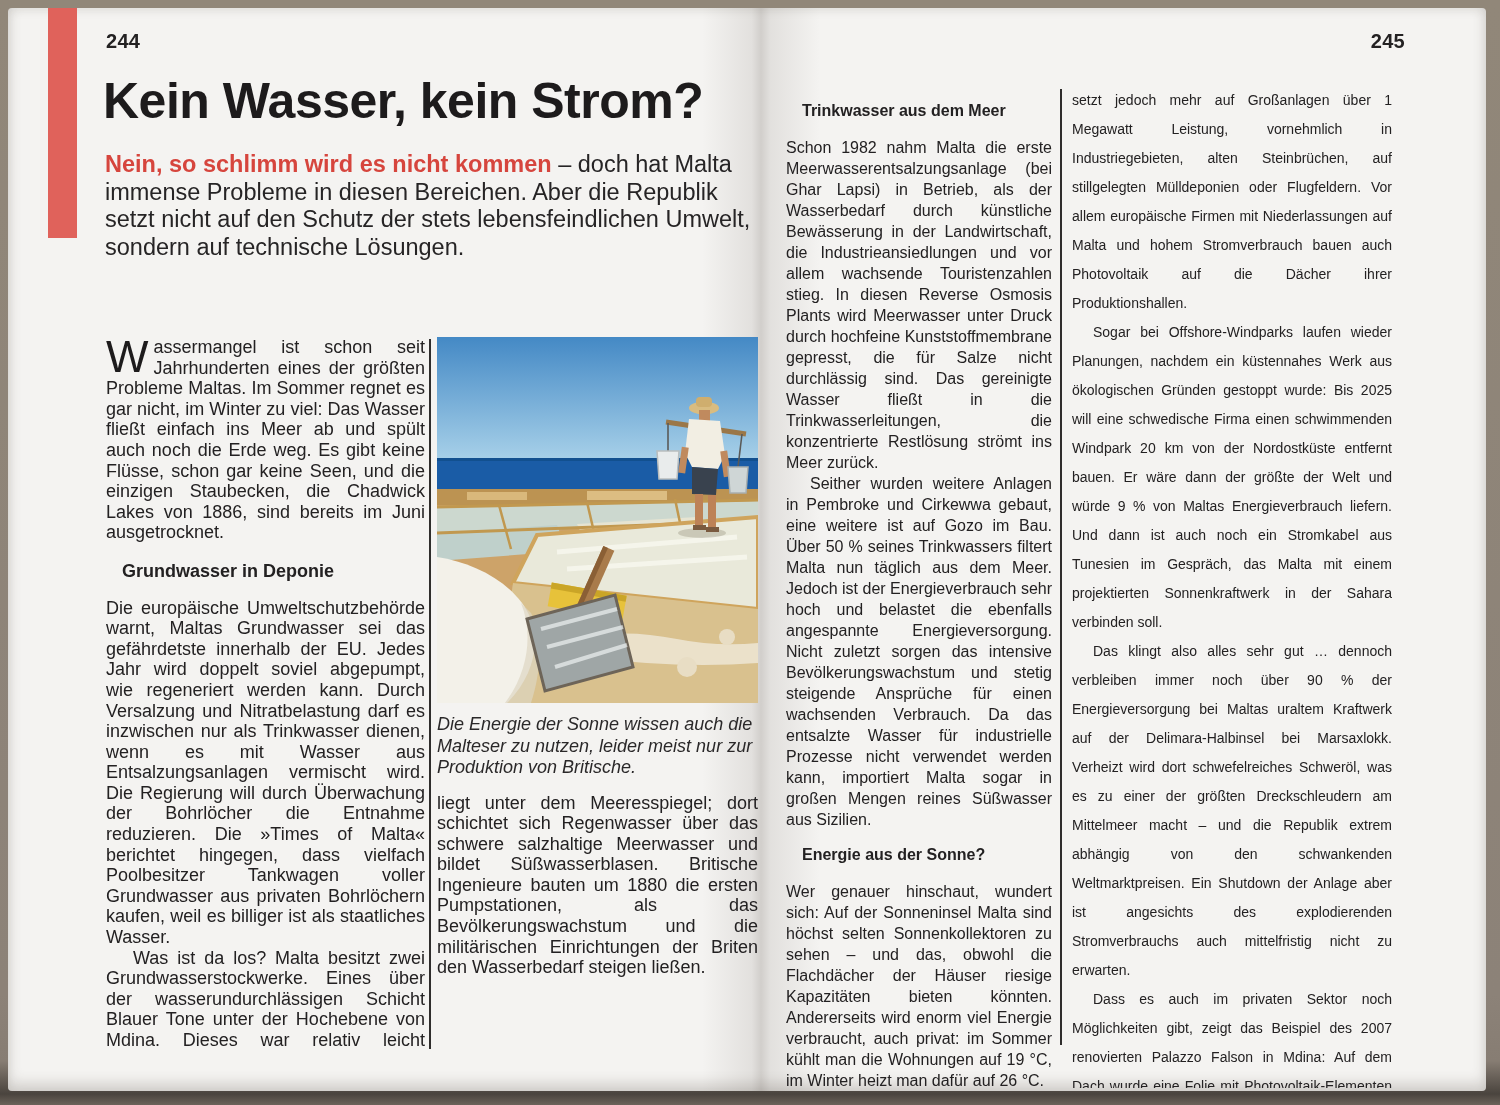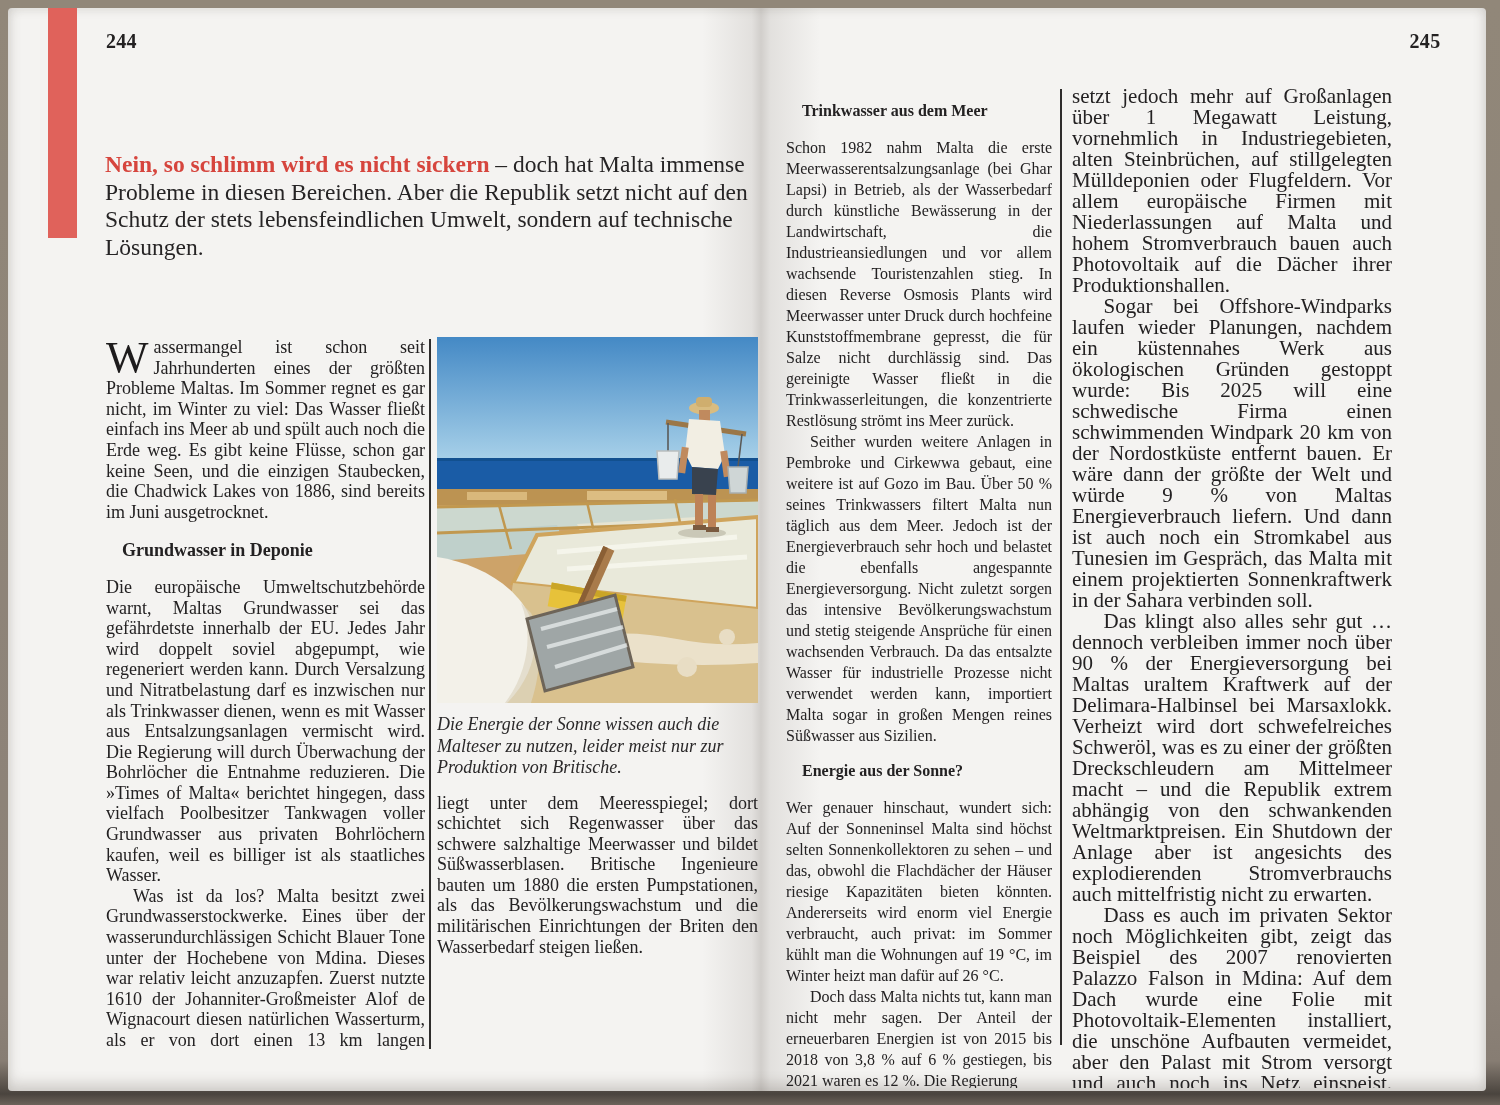--- a/index.html
+++ b/index.html
@@ -1,21 +1,21 @@
 <!DOCTYPE html>
 <html lang="de"><head>
 <meta charset="utf-8">
 <style>
   html,body { margin:0; padding:0; }
   body { width:1500px; height:1105px; overflow:hidden; background:#6f675f; }
 
   .book {
     position:relative; width:1500px; height:1105px;
     background:linear-gradient(180deg,#918779 0%,#8c8278 90%,#877d73 96%,#4a443e 99%,#6c635a 100%);
-    font-family:Liberation Serif, serif;
+    font-family:Liberation Sans, sans-serif;
     color:#232122; overflow:hidden;
   }
 
   
   .pages {
     position:absolute; left:8px; top:8px; right:14px; bottom:14px;
     background:#f4f3f1; border-radius:4px;
     box-shadow: inset 0 -7px 14px rgba(60,50,40,.20), inset 0 4px 8px rgba(60,50,40,.07);
   }
   .stack-left {
@@ -30,21 +30,21 @@
   }
   .gutter {
     position:absolute; left:702px; width:118px; top:8px; bottom:14px;
     background:linear-gradient(90deg,rgba(0,0,0,0) 0%,rgba(70,60,52,.10) 42%,rgba(70,60,52,.20) 50%,rgba(70,60,52,.10) 58%,rgba(0,0,0,0) 100%);
   }
 
   .accent-bar { position:absolute; left:48px; top:8px; width:29px; height:230px; }
 
   .pagenum { position:absolute; top:30px; font-size:20px; font-weight:bold; letter-spacing:.3px; }
   .pn-left { left:106px; }
-  .pn-right { left:1375px; width:100px; text-align:center; }
+  .pn-right { left:1305px; width:100px; text-align:right; }
 
   .headline {
     position:absolute; left:103px; top:72px; width:660px; margin:0;
     font-size:50px; font-weight:bold; letter-spacing:-0.5px; color:#1d1b1c;
   }
   .lead {
     position:absolute; left:105px; top:151px; width:652px; margin:0;
     font-size:23.5px; line-height:27.5px; color:#262425;
   }
   .lead-red { font-weight:bold; }
@@ -52,21 +52,21 @@
   .col { position:absolute; text-align:justify; overflow:hidden; }
   .col p { margin:0; }
   .col p.ind { text-indent:1.5em; }
   .subhead { margin:16px; font-weight:bold; font-size:inherit; line-height:inherit; }
 
   .col1 { left:106px; top:337px; width:319px; height:716px; font-size:18px; line-height:20.6px; }
   .col2 { left:437px; top:337px; width:321px; height:716px; font-size:18px; line-height:20.6px; }
   .col1 .subhead { margin-top:18px; }
 
   .col3 { left:786px; top:86px; width:266px; height:1002px; font-size:16px;   line-height:21px; }
-  .col4 { left:1072px; top:86px; width:320px; height:1002px; font-size:21px; line-height:21px; }
+  .col4 { left:1072px; top:86px; width:320px; height:1002px; font-size:14px; line-height:29px; }
   .col3 .subhead { margin-top:14px; }
 
   .dropcap {
     float:left; font-size:45px; line-height:34px; padding:3px 5px 0 0; color:#1d1b1c;
   }
 
   .vrule { position:absolute; width:1.6px; background:#2f2d2c; }
   .vrule1 { left:429px;  top:339px; height:710px; }
   .vrule2 { left:1060px; top:89px;  height:956px; }
 
@@ -83,22 +83,23 @@
 
   <div class="stack-left"></div>
   <div class="stack-right"></div>
   <div class="pages"></div>
   <div class="gutter"></div>
 
   <div class="accent-bar" style="background-color: rgb(224, 98, 91);"></div>
 
   <div class="pagenum pn-left">244</div>
 
-
-  <p class="lead"><span class="lead-red" style="color: rgb(214, 69, 61);">Nein, so schlimm wird es nicht sickern</span><span> – doch hat Malta immense Probleme in diesen Bereichen. Aber die Republik setzt nicht auf den Schutz der stets lebensfeindlichen Umwelt, sondern auf technische Lösungen.</span></p>
+  <h1 class="headline">Kein Wasser, kein Strom?</h1>
+
+  <p class="lead"><span class="lead-red" style="color: rgb(214, 69, 61);">Nein, so schlimm wird es nicht kommen</span><span> – doch hat Malta immense Probleme in diesen Bereichen. Aber die Republik setzt nicht auf den Schutz der stets lebensfeindlichen Umwelt, sondern auf technische Lösungen.</span></p>
 
   <div class="col col1">
     <p><span class="dropcap">W</span><span>assermangel ist schon seit Jahrhunderten eines der größten Probleme Maltas. Im Sommer regnet es gar nicht, im Winter zu viel: Das Wasser fließt einfach ins Meer ab und spült auch noch die Erde weg. Es gibt keine Flüsse, schon gar keine Seen, und die einzigen Staubecken, die Chadwick Lakes von 1886, sind bereits im Juni ausgetrocknet.</span></p>
     <h3 class="subhead">Grundwasser in Deponie</h3>
     <p>Die europäische Umweltschutzbehörde warnt, Maltas Grundwasser sei das gefährdetste innerhalb der EU. Jedes Jahr wird doppelt soviel abgepumpt, wie regeneriert werden kann. Durch Versalzung und Nitratbelastung darf es inzwischen nur als Trinkwasser dienen, wenn es mit Wasser aus Entsalzungsanlagen vermischt wird. Die Regierung will durch Überwachung der Bohrlöcher die Entnahme reduzieren. Die »Times of Malta« berichtet hingegen, dass vielfach Poolbesitzer Tankwagen voller Grundwasser aus privaten Bohrlöchern kaufen, weil es billiger ist als staatliches Wasser.</p>
     <p class="ind">Was ist da los? Malta besitzt zwei Grundwasserstockwerke. Eines über der wasserundurchlässigen Schicht Blauer Tone unter der Hochebene von Mdina. Dieses war relativ leicht anzuzapfen. Zuerst nutzte 1610 der Johanniter-Großmeister Alof de Wignacourt diesen natürlichen Wasserturm, als er von dort einen 13 km langen Aquädukt nach Valletta bauen ließ. Das zweite Stockwerk</p>
   </div>
 
   <div class="vrule vrule1"></div>
 

